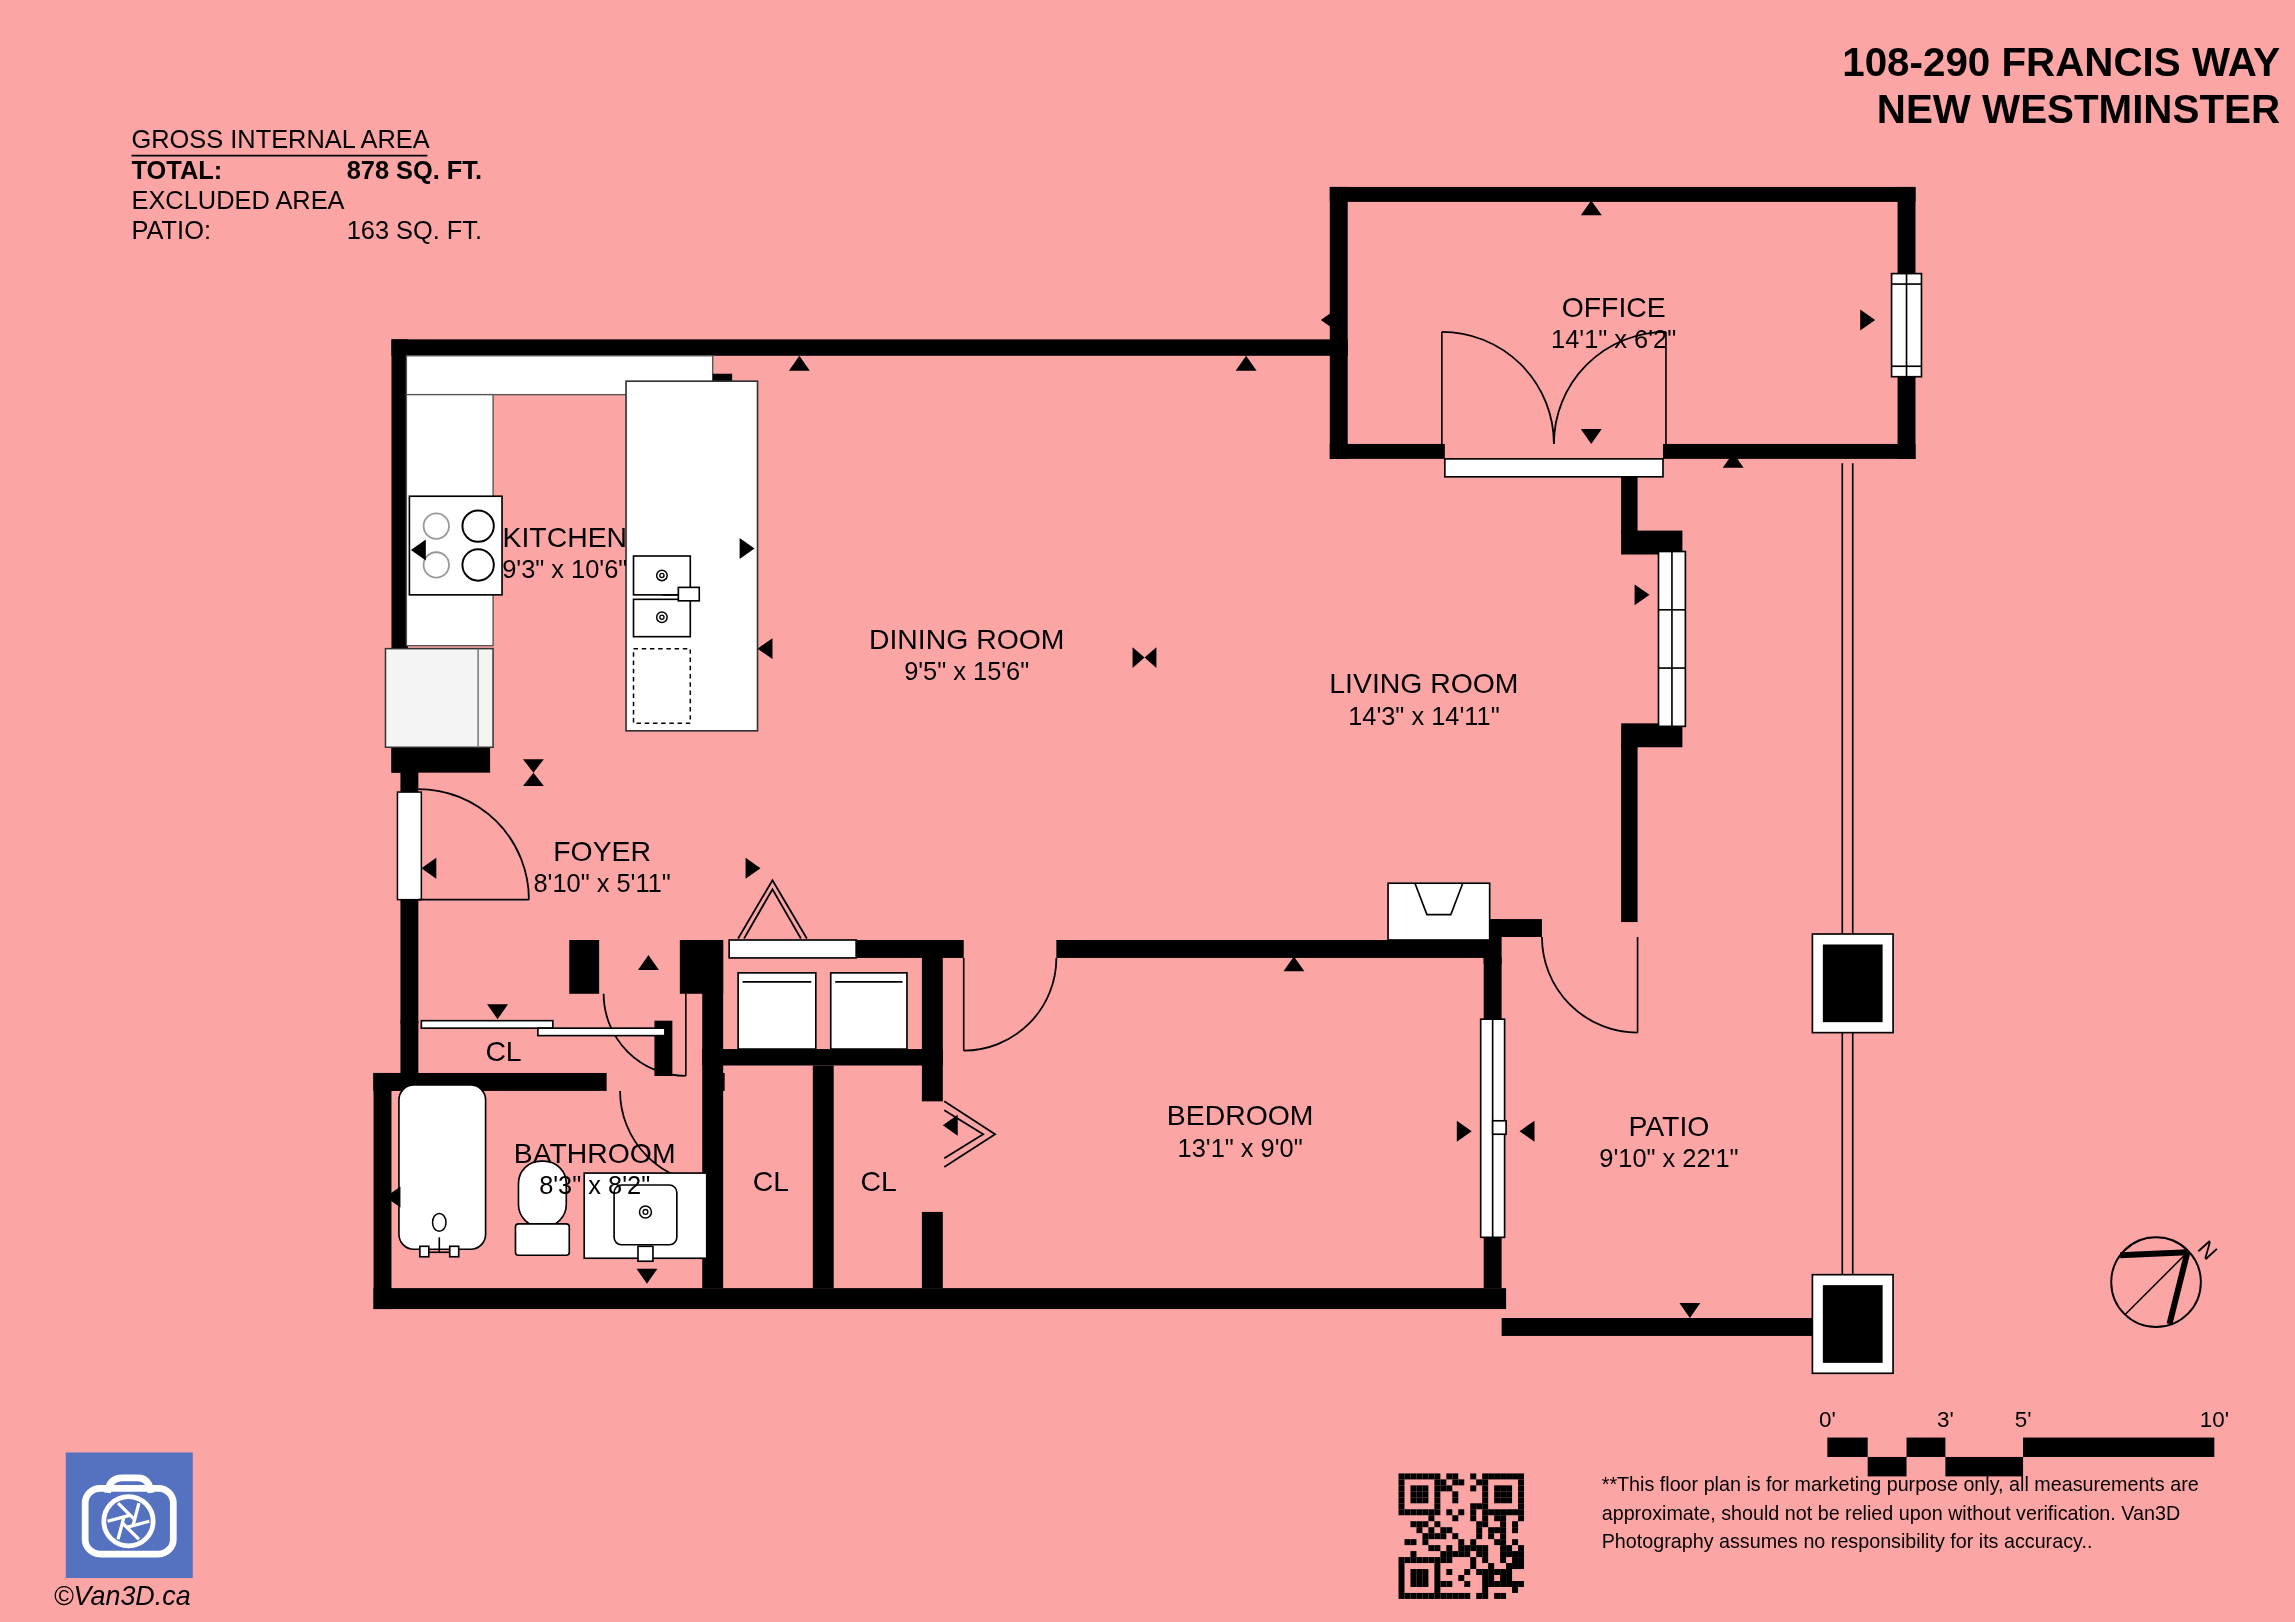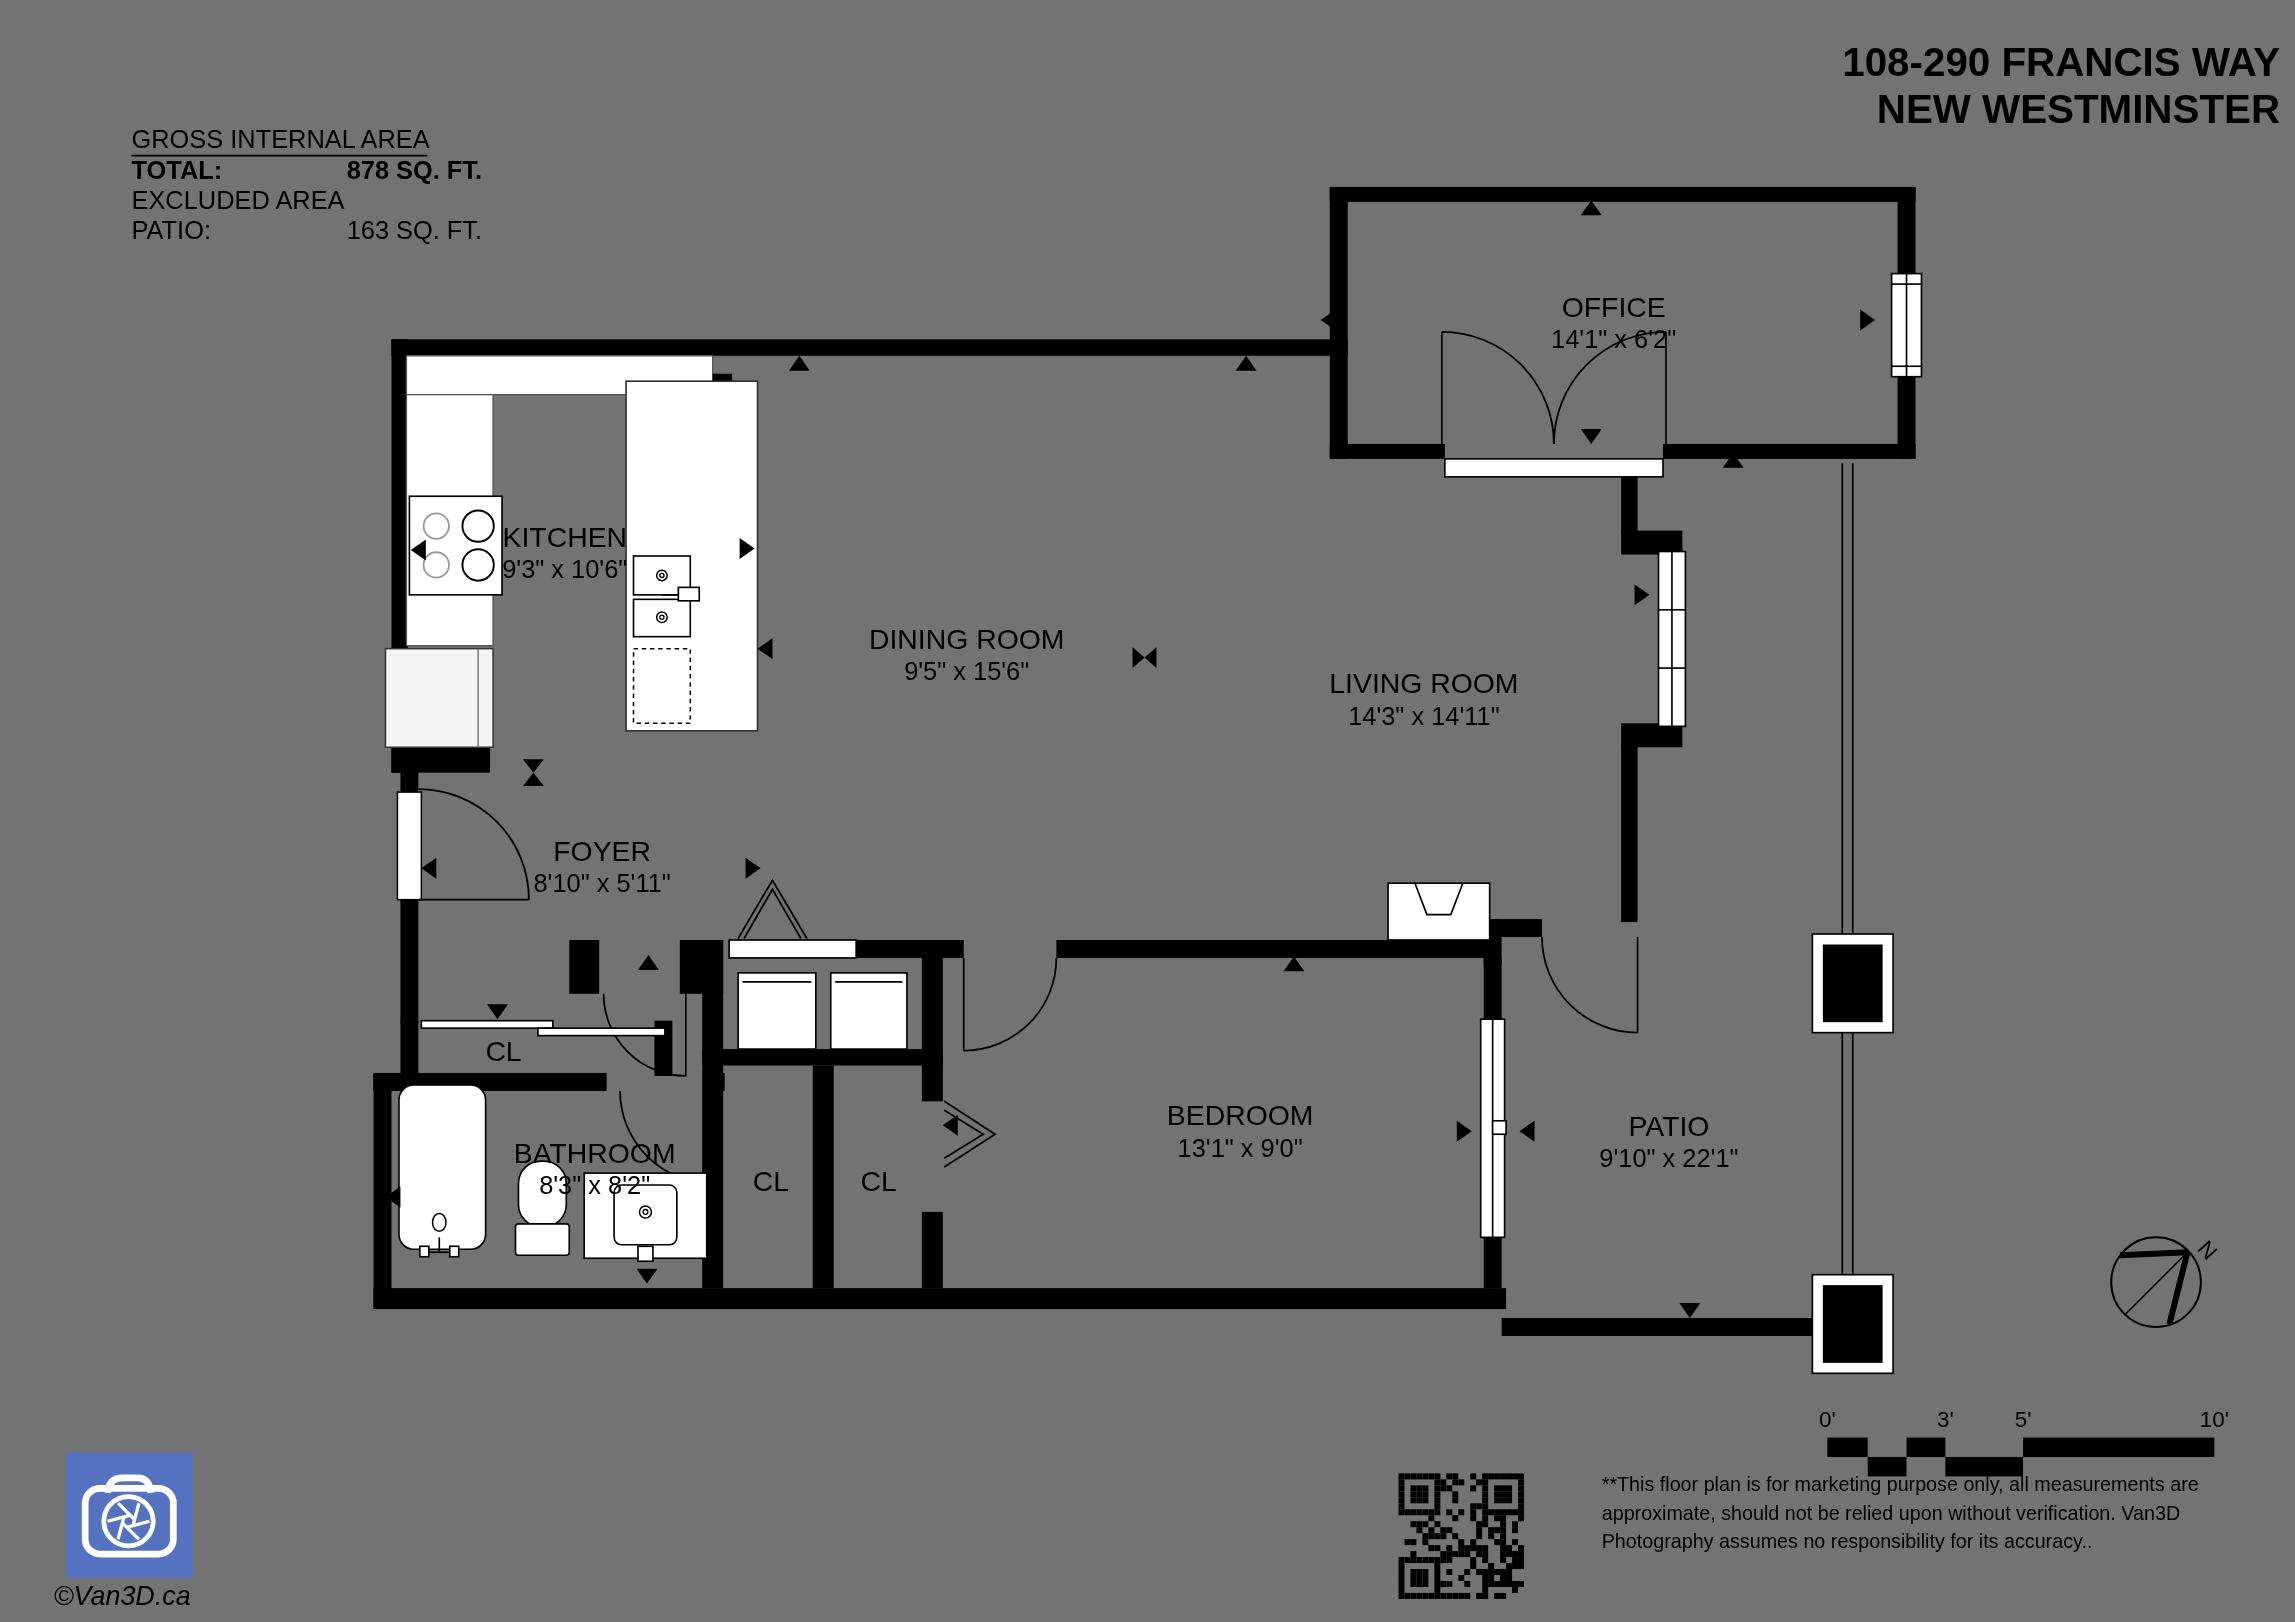--- a/index.html
+++ b/index.html
@@ -1,16 +1,16 @@
 <!DOCTYPE html>
 <html style="font-size:12px"><head>
 <meta charset="utf-8">
 <style>
   html,body{margin:0;padding:0;background:#ffffff;}
-  #canvas{position:relative;width:2295px;height:1623px;background:#737373;overflow:hidden;}
+  #canvas{position:relative;width:2295px;height:1623px;background:#fca5a5;overflow:hidden;}
   svg{position:absolute;left:0;top:0;}
   text{font-family:"Liberation Sans", sans-serif;fill:#000;}
   .room-name{font-size:19px;}
   .room-dims{font-size:17px;}
   .wall{fill:#000;stroke:none;}
   .thin{stroke:#000;stroke-width:1.1;fill:none;}
   .fixture{stroke:#000;stroke-width:1.1;fill:#ffffff;}
   .counter{stroke:#555;stroke-width:0.9;fill:#ffffff;}
   .arc{stroke:#000;stroke-width:1.2;fill:none;}
   .marker{fill:#000;}

